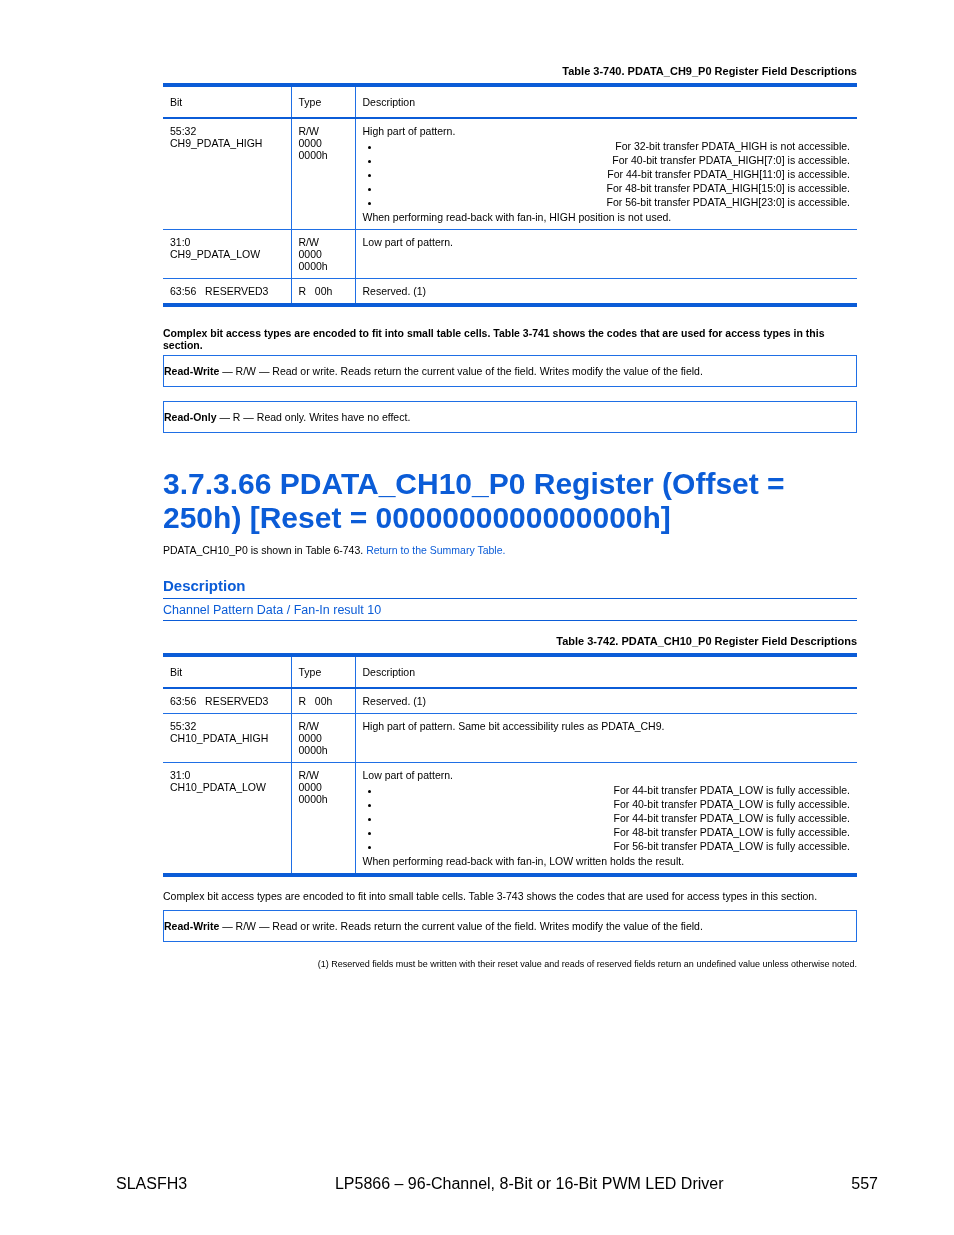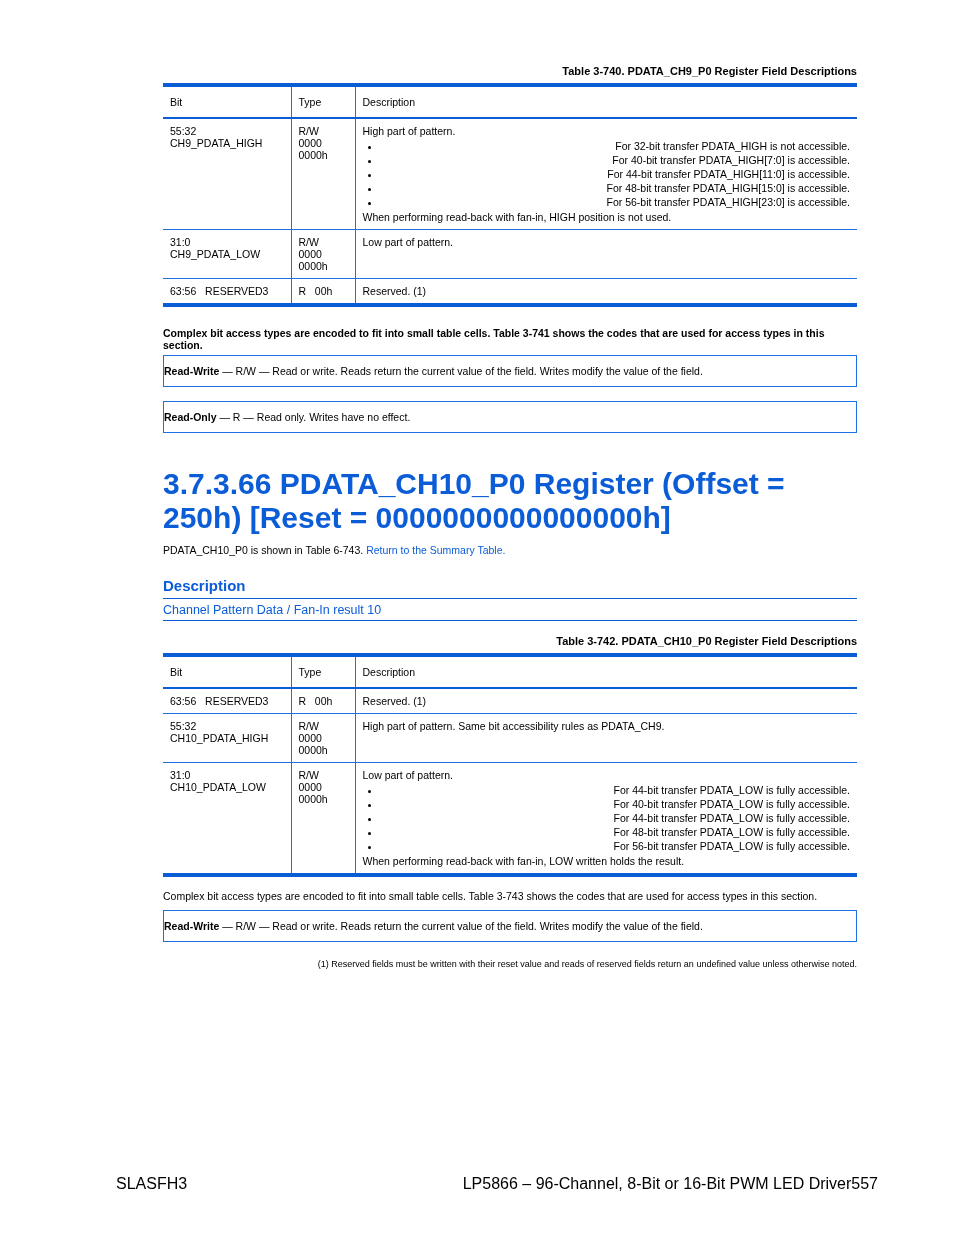--- a/index.html
+++ b/index.html
@@ -94,21 +94,21 @@
   .page-footer {
     position: absolute;
     bottom: 42px;
     left: 96px;
     width: 762px;
     display: flex;
     justify-content: space-between;
     font-size: 16px;
     margin-left: 20px;
   }
-  .pg-center { text-align: right; flex: 1; padding-left: 20px; }
+  .pg-center { text-align: center; flex: 1; padding-left: 20px; }
   .bits { white-space: nowrap; }
   ul.plain { list-style: disc; margin: 3px 0 3px 18px; }
   ul.plain li { margin-bottom: 2px; text-align: right; }
   .col1 { width: 128px; }
   .col2 { width: 64px; }
 </style>
 </head>
 <body>
 
 <div class="content">

